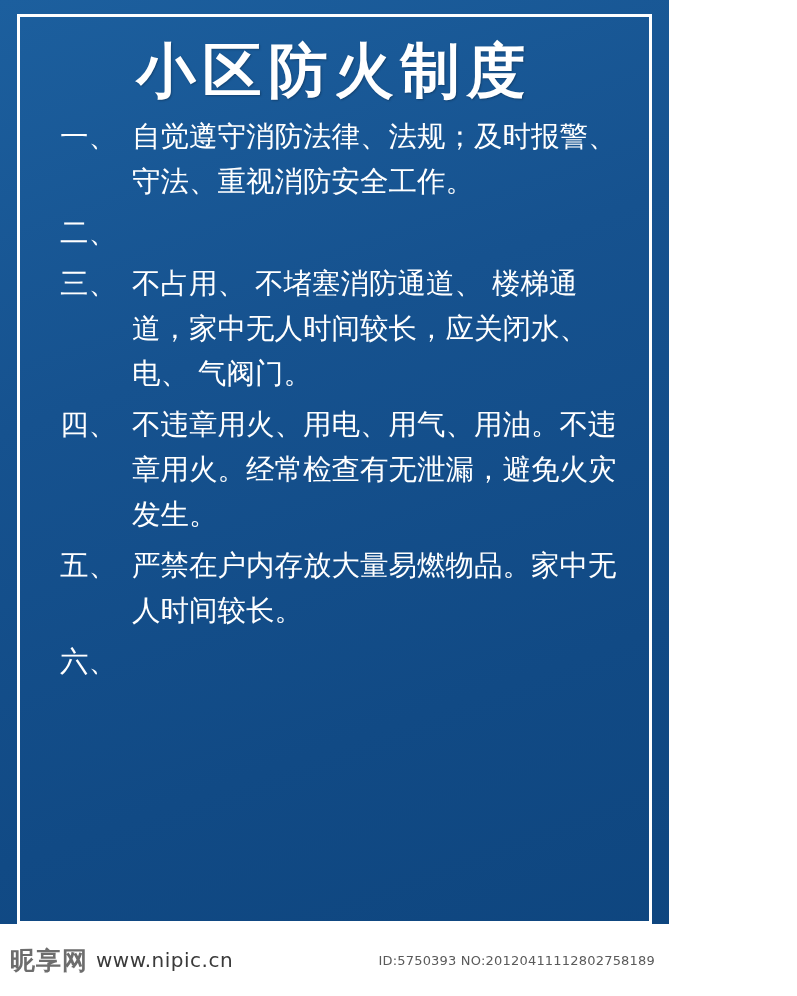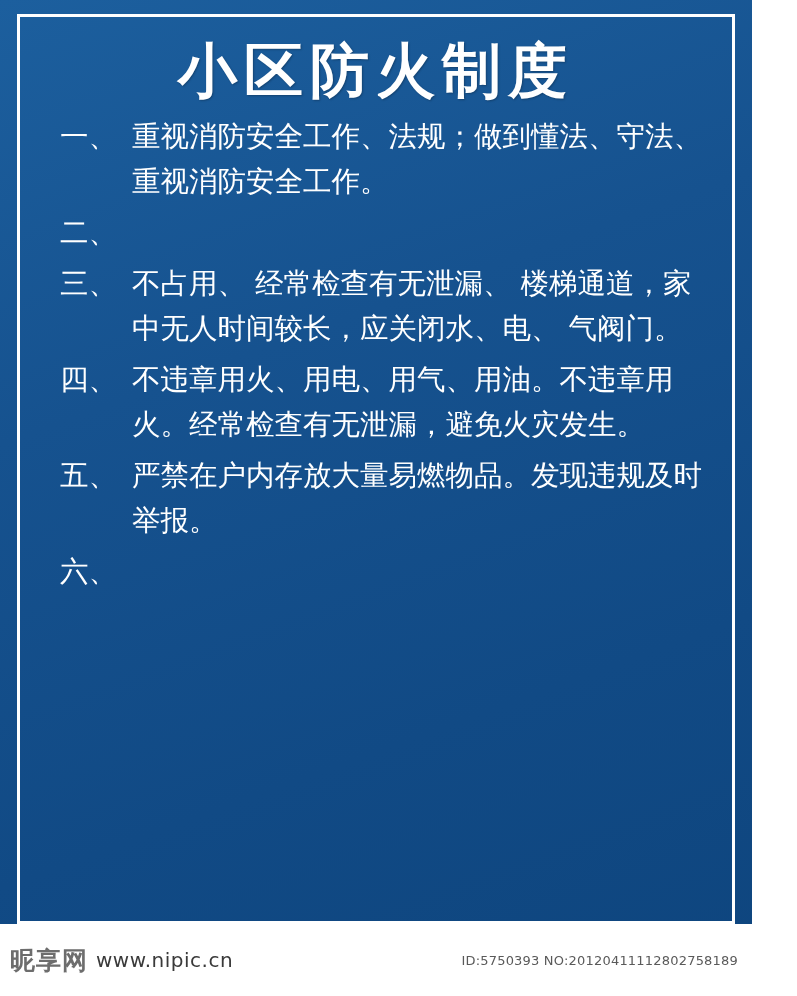--- a/index.html
+++ b/index.html
@@ -9,21 +9,21 @@
   body {
     width: 797px;
     height: 996px;
     background: #ffffff;
     font-family: "DejaVu Sans", "Liberation Sans", sans-serif;
     overflow: hidden;
   }
 
   #poster {
     position: relative;
-    width: 752px;
+    width: 669px;
     height: 996px;
     background: linear-gradient(160deg, #1c5f9e 0%, #16528f 35%, #114a85 70%, #0e457e 100%);
     box-sizing: border-box;
   }
 
   
   #frame {
     position: absolute;
     left: 17px;
     top: 14px;
@@ -129,36 +129,36 @@
 
   <div id="frame"></div>
 
   <div id="content">
 
     <div id="poster-title">小区防火制度</div>
 
     <ul class="rules">
       <li class="rule">
         <span class="rule-num">一、</span>
-        <span class="rule-text">重视消防安全工作、法规；做到懂法、守法、重视消防安全工作。</span>
+        <span class="rule-text">自觉遵守消防法律、法规；及时报警、守法、重视消防安全工作。</span>
       </li>
       <li class="rule">
         <span class="rule-num">二、</span>
       </li>
       <li class="rule">
         <span class="rule-num">三、</span>
-        <span class="rule-text">不占用、 经常检查有无泄漏、 楼梯通道，家中无人时间较长，应关闭水、电、 气阀门。</span>
+        <span class="rule-text">不占用、 不堵塞消防通道、 楼梯通道，家中无人时间较长，应关闭水、电、 气阀门。</span>
       </li>
       <li class="rule">
         <span class="rule-num">四、</span>
         <span class="rule-text">不违章用火、用电、用气、用油。不违章用火。经常检查有无泄漏，避免火灾发生。</span>
       </li>
       <li class="rule">
         <span class="rule-num">五、</span>
-        <span class="rule-text">严禁在户内存放大量易燃物品。发现违规及时举报。</span>
+        <span class="rule-text">严禁在户内存放大量易燃物品。家中无人时间较长。</span>
       </li>
       <li class="rule">
         <span class="rule-num">六、</span>
       </li>
     </ul>
 
   </div>
 
   <div id="footer">
     <div id="brand">

